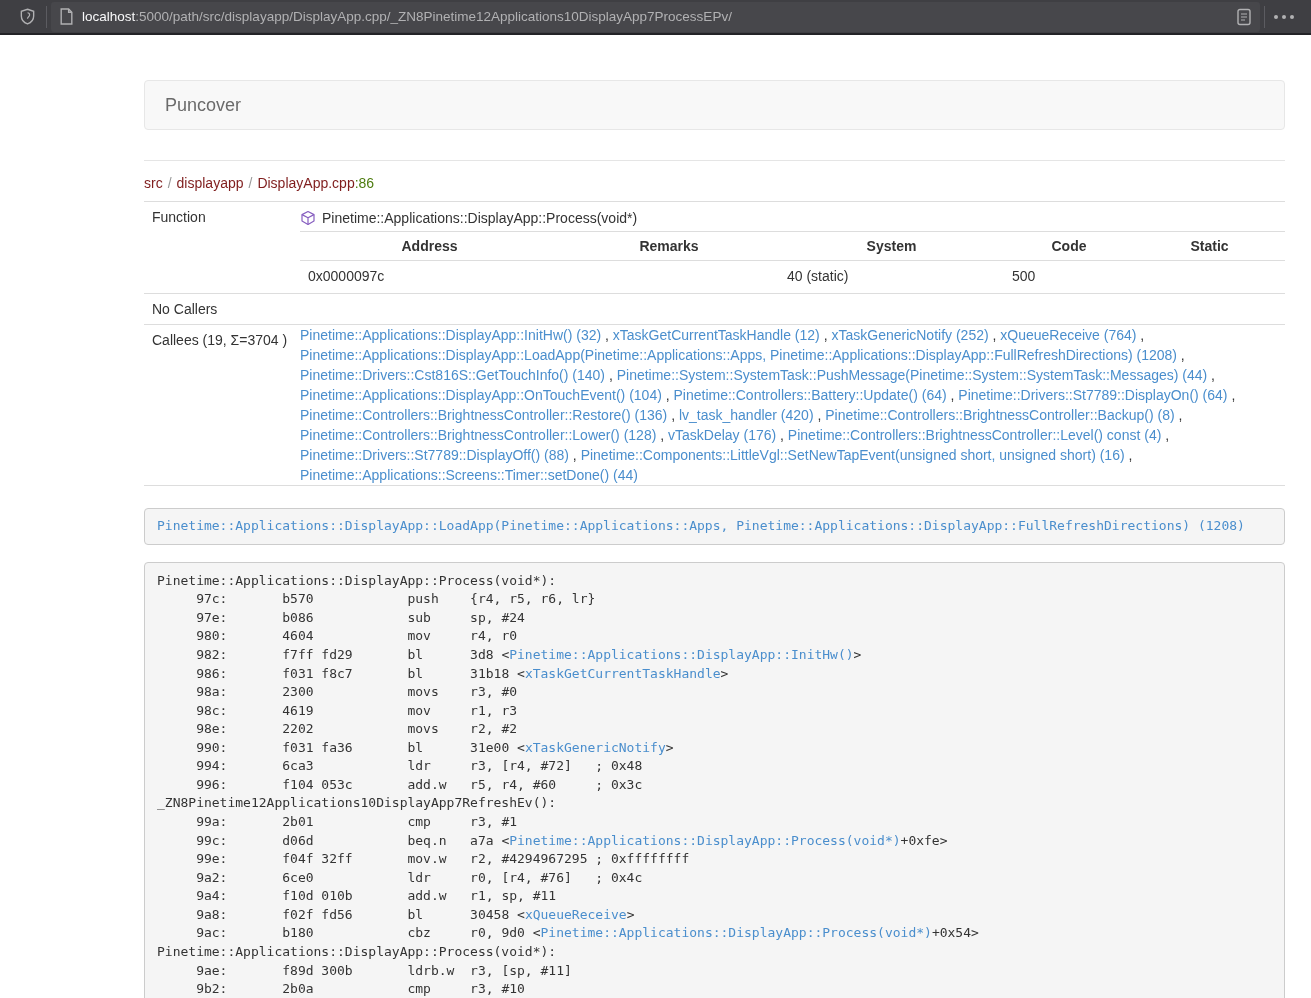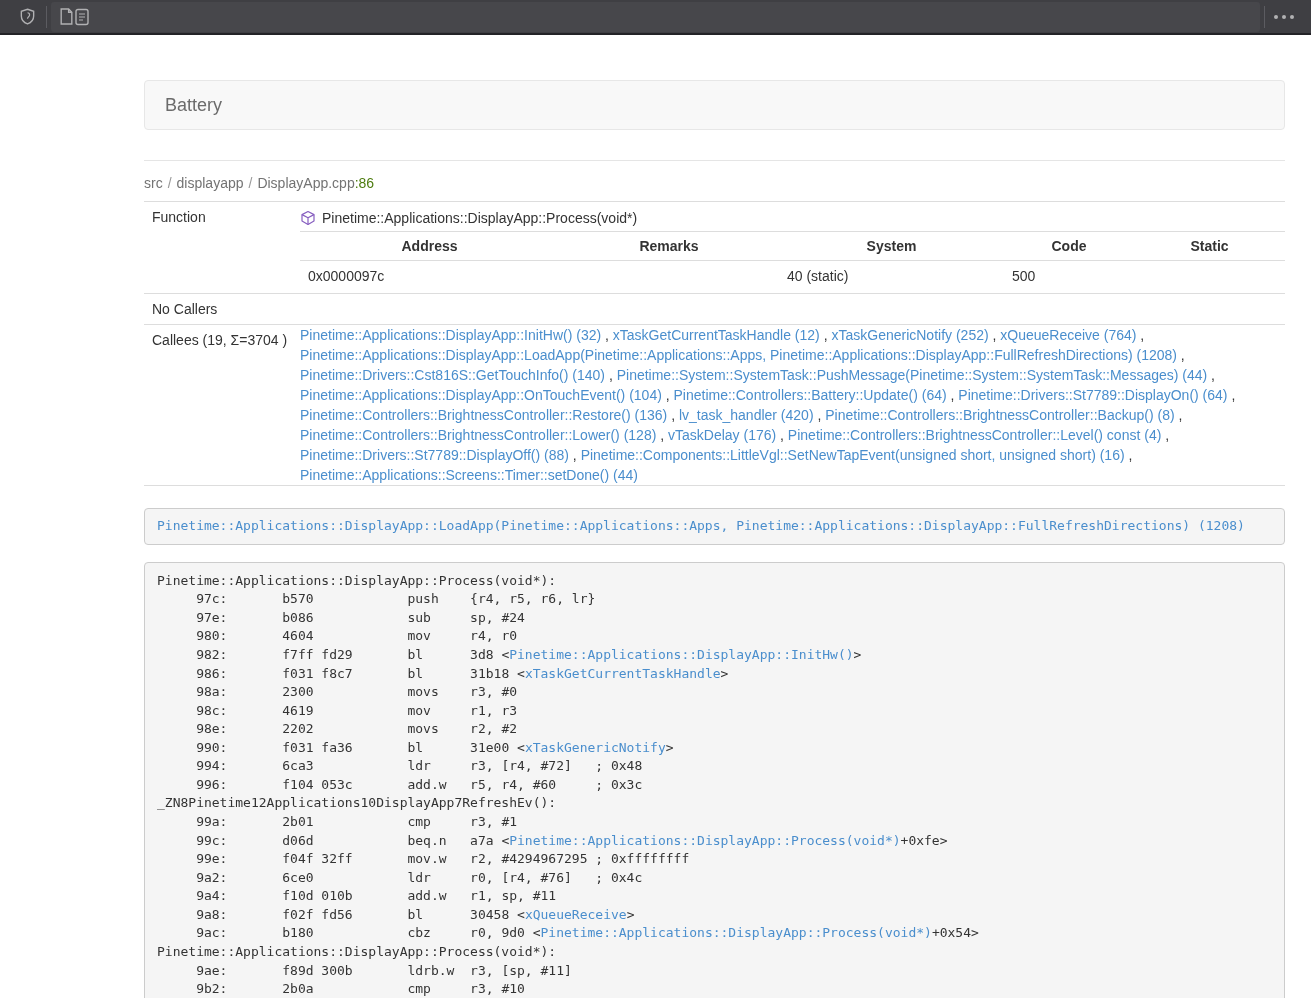--- a/index.html
+++ b/index.html
@@ -27,21 +27,21 @@
 
   .navbar {
     height: 50px; background: #f8f8f8; border: 1px solid #e7e7e7; border-radius: 4px;
     display: flex; align-items: center; padding: 0 20px;
   }
   .brand { font-size: 18px; color: #6b6b6b; text-decoration: none; }
 
   hr.rule { border: none; border-top: 1px solid #e5e5e5; margin-top: 30px; }
 
   .crumbs { margin: 14px 0 10px 0; }
-  .crumbs a { color: #737373; text-decoration: none; margin-top: 20px; }
+  .crumbs a { color: #7f1d1d; text-decoration: none; margin-top: 20px; }
   .crumbs .sep { color: #999; margin: 0 5px; }
   .crumbs .lineno { color: #4d7c0f; }
 
   
   table.ftable { width: 100%; border-collapse: collapse; border-bottom: 1px solid #ddd; }
   table.ftable > tbody > tr { border-top: 1px solid #ddd; }
   table.ftable > tbody > tr > th {
     width: 156px; text-align: left; vertical-align: top; font-weight: normal;
     padding: 7px 8px 7px 8px; white-space: nowrap;
   }
@@ -83,40 +83,41 @@
     </svg>
   </div>
   <div class="tb-div"></div>
   <div class="urlbar">
     <span class="tb-icon">
       <svg width="15" height="17" viewBox="0 0 14 16" fill="none" stroke="#b1b1b3" stroke-width="1.3">
         <path d="M2 1 H9 L12 4 V15 H2 Z"></path>
         <path d="M9 1 V4 H12"></path>
       </svg>
     </span>
+    <span class="url-text"><span class="host">localhost</span><span class="rest">:5000/path/src/displayapp/DisplayApp.cpp/_ZN8Pinetime12Applications10DisplayApp7ProcessEPv/</span></span>
     <span class="tb-icon">
       <svg width="16" height="18" viewBox="0 0 16 18" fill="none" stroke="#b1b1b3" stroke-width="1.4">
         <rect x="2" y="1.5" width="12" height="15" rx="2"></rect>
         <path d="M5 6 H11 M5 9 H11 M5 12 H9" stroke-width="1.2"></path>
       </svg>
     </span>
   </div>
   <div class="tb-div"></div>
   <div class="tb-btn dots">
       <i></i>
       <i></i>
       <i></i>
     </div>
 </div>
 
 <div class="page">
   <div class="container">
 
     <nav class="navbar">
-      <a href="#" class="brand">Battery</a>
+      <a href="#" class="brand">Puncover</a>
     </nav>
 
     <hr class="rule">
 
     <p class="crumbs">
       <a href="#">src</a><span class="sep">/</span><a href="#">displayapp</a><span class="sep">/</span><a href="#">DisplayApp.cpp</a><span class="lineno">:86</span>
     </p>
 
     <table class="ftable">
       <tbody>

